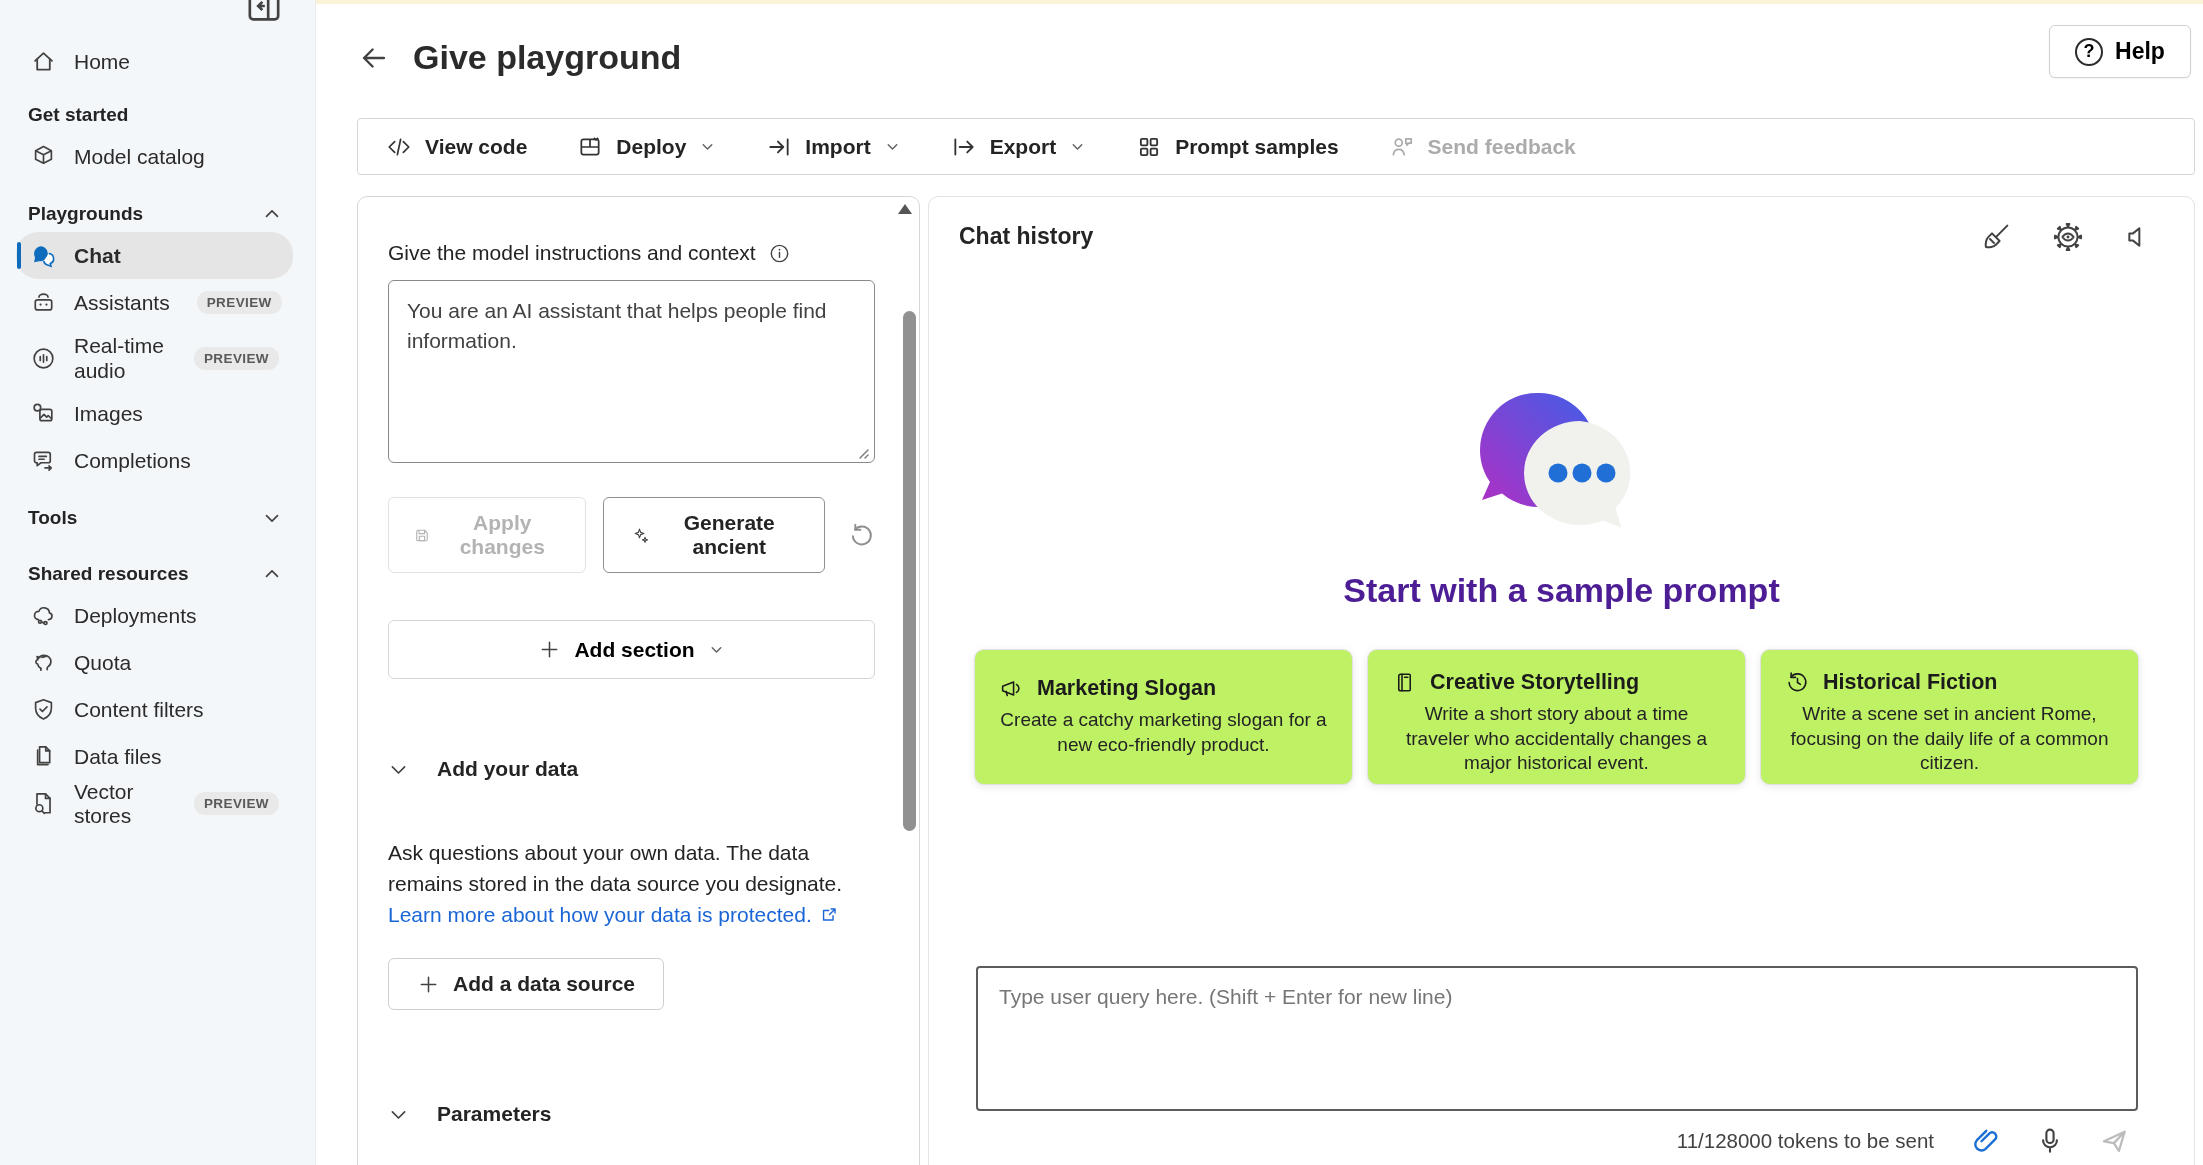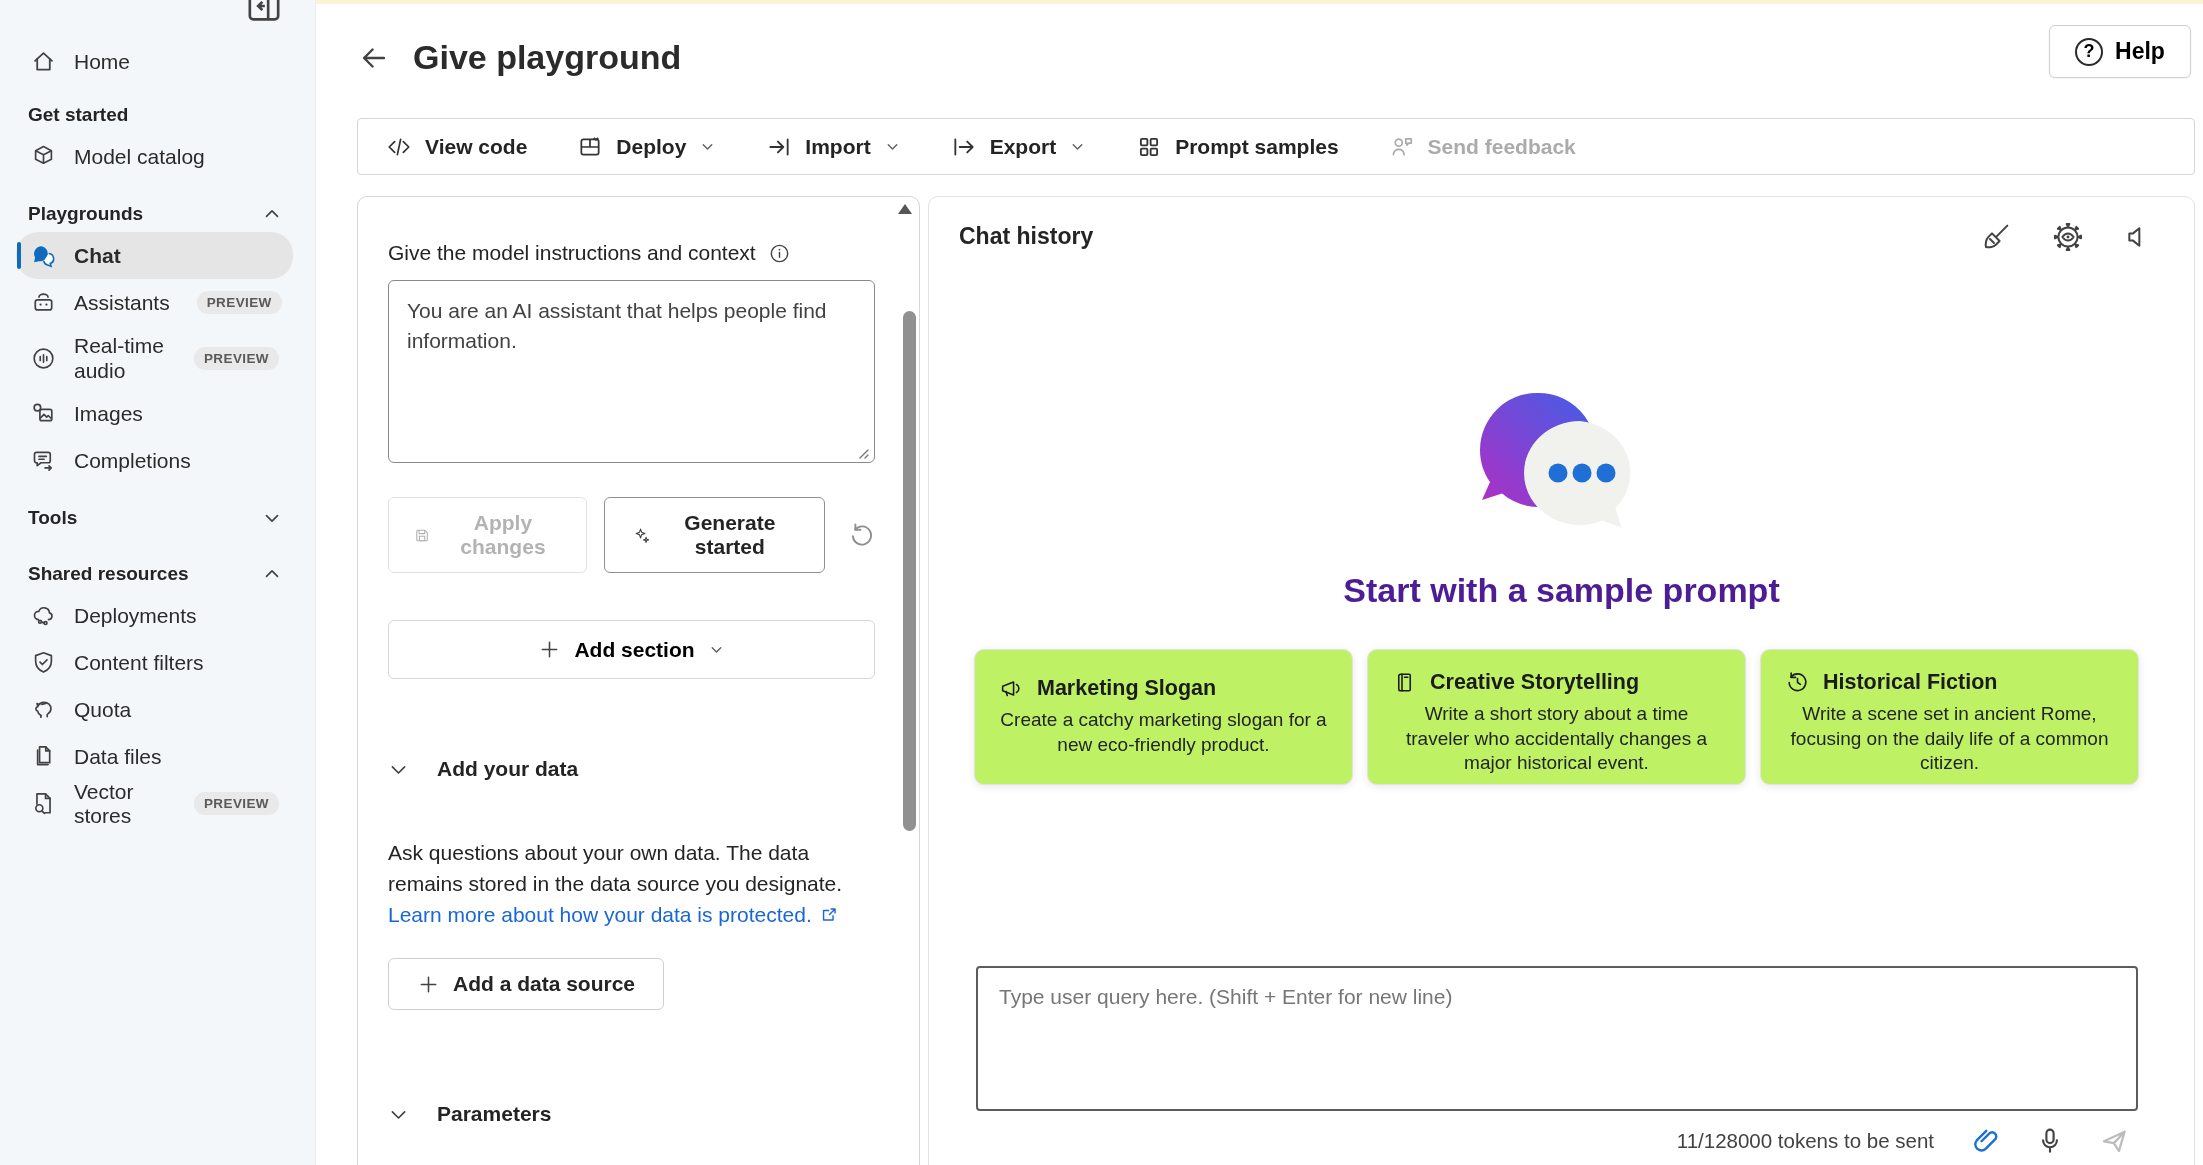--- a/index.html
+++ b/index.html
@@ -242,36 +242,36 @@
             <circle cx="13.8" cy="18.7" r="1.3"></circle>
             <path d="M10.2 17.9l2.3.6"></path>
           </svg>
       </span>
       <span>Deployments</span>
     </div>
 
     <div class="nav-item">
       <span class="ico">
         <svg viewBox="0 0 24 24" fill="none" stroke="currentColor" stroke-width="1.5" stroke-linecap="round" stroke-linejoin="round">
-            <path d="M12 3.4l7 2.5v5c0 4.6-3 7.9-7 9.6-4-1.7-7-5-7-9.6v-5z"></path>
-            <path d="M8.9 11.7l2.1 2.1 4.1-4.2"></path>
-          </svg>
-      </span>
-      <span>Content filters</span>
-    </div>
-
-    <div class="nav-item">
-      <span class="ico">
-        <svg viewBox="0 0 24 24" fill="none" stroke="currentColor" stroke-width="1.5" stroke-linecap="round" stroke-linejoin="round">
             <path d="M6.9 9.4C7.8 7 10 5.6 12.6 5.6c3.4 0 6 2.4 6 5.5 0 1.9-1 3.6-2.6 4.6M6.9 9.4c-1 .3-1.7 1-1.7 2s.6 1.7 1.6 2c.3 1.7 1.4 3.1 2.9 3.9M6.9 9.4l-.6-2.6 2.4.7"></path>
             <path d="M9.7 17.3v1.6M15.3 16.6v1.7"></path>
             <path d="M10.6 7.4l3.4-.8"></path>
           </svg>
       </span>
       <span>Quota</span>
+    </div>
+
+    <div class="nav-item">
+      <span class="ico">
+        <svg viewBox="0 0 24 24" fill="none" stroke="currentColor" stroke-width="1.5" stroke-linecap="round" stroke-linejoin="round">
+            <path d="M12 3.4l7 2.5v5c0 4.6-3 7.9-7 9.6-4-1.7-7-5-7-9.6v-5z"></path>
+            <path d="M8.9 11.7l2.1 2.1 4.1-4.2"></path>
+          </svg>
+      </span>
+      <span>Content filters</span>
     </div>
 
     <div class="nav-item">
       <span class="ico">
         <svg viewBox="0 0 24 24" fill="none" stroke="currentColor" stroke-width="1.5" stroke-linecap="round" stroke-linejoin="round">
             <path d="M8.5 3.5H14l3.5 3.5v10.5h-9z"></path>
             <path d="M14 3.5V7h3.5"></path>
             <path d="M6.8 6.2v13h9.2"></path>
           </svg>
       </span>
@@ -419,21 +419,21 @@
           </span>
           <span>Apply changes</span>
         </button>
         <button class="btn btn-normal">
           <span class="ico info-ico">
             <svg viewBox="0 0 24 24" fill="none" stroke="currentColor" stroke-width="1.5" stroke-linejoin="round">
                 <path d="M10 3.5l1.5 4.3 4.3 1.5-4.3 1.5L10 15.1l-1.5-4.3-4.3-1.5 4.3-1.5z"></path>
                 <path d="M17.3 14.5l.9 2.4 2.4.9-2.4.9-.9 2.4-.9-2.4-2.4-.9 2.4-.9z"></path>
               </svg>
           </span>
-          <span>Generate started</span>
+          <span>Generate ancient</span>
         </button>
         <button class="icon-btn">
           <span>
             <svg viewBox="0 0 24 24" fill="none" stroke="currentColor" stroke-width="1.7" stroke-linecap="round" stroke-linejoin="round">
                 <path d="M6.2 7.2A8 8 0 1 1 4.3 13"></path>
                 <path d="M6.5 2.8v4.6H11"></path>
               </svg>
           </span>
         </button>
       </div>

